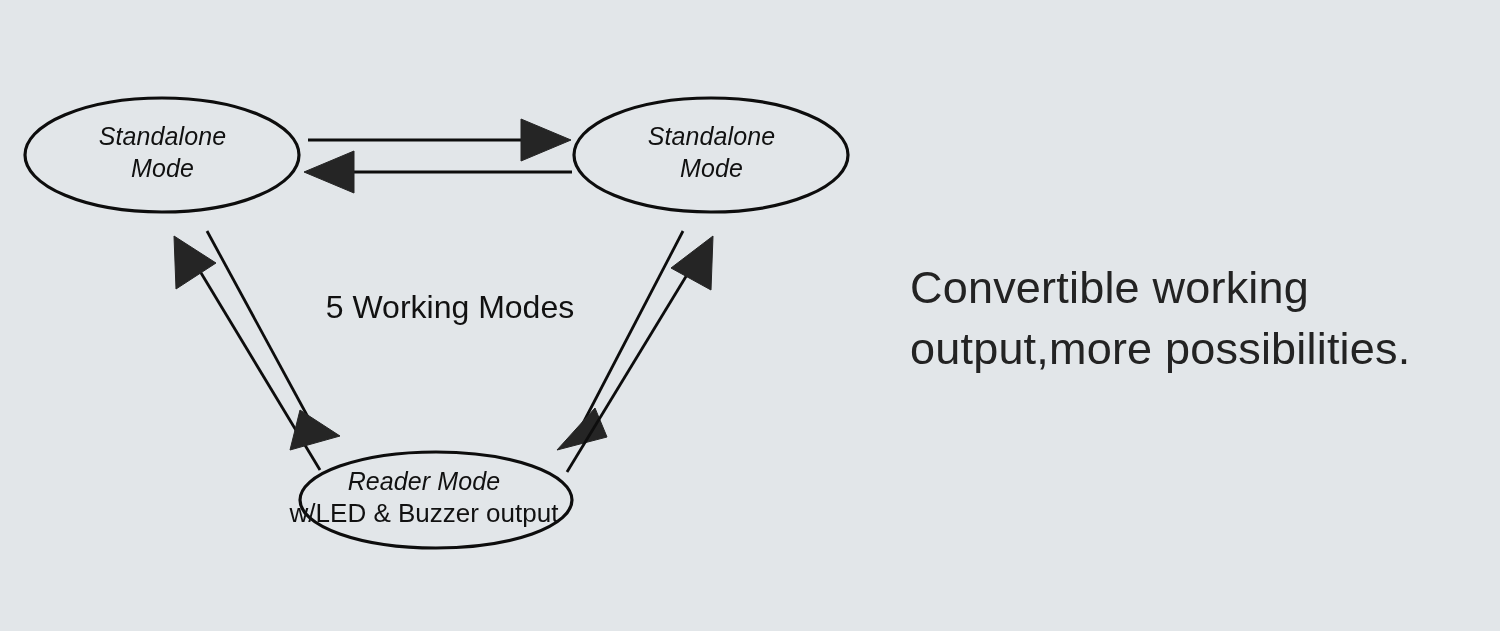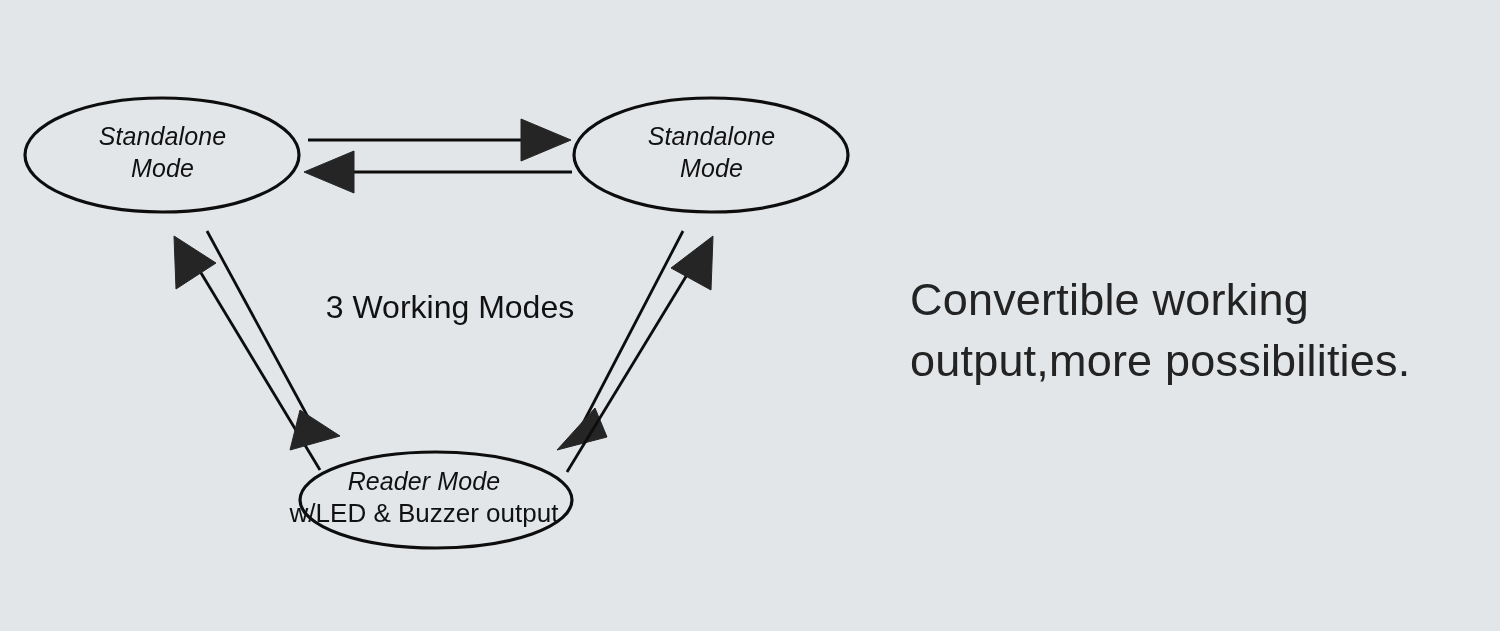--- a/index.html
+++ b/index.html
@@ -105,21 +105,20 @@
   }
   #tagline {
     position: absolute;
     left: 910px;
     top: 258px;
     width: 580px;
     font-size: 45px;
     line-height: 1.35;
     color: #232323;
     letter-spacing: 0.2px;
-    margin-top: 12px;
   }
   #tagline span {
     display: block;
     white-space: nowrap;
   }
 </style>
 </head>
 <body>
 
 <div id="stage">
@@ -158,20 +157,20 @@
     <span class="line-main">Standalone</span>
     <span class="line-main">Mode</span>
   </div>
 
   <div class="node-label" id="label-reader">
     <span class="line-main">Reader Mode</span>
     <span class="line-sub">w/LED &amp; Buzzer output</span>
   </div>
 
 
-  <div id="center-caption">3 Working Modes</div>
+  <div id="center-caption">5 Working Modes</div>
 
   <div id="tagline">
     <span>Convertible working</span>
     <span>output,more possibilities.</span>
   </div>
 
 </div>
 
 </body></html>

